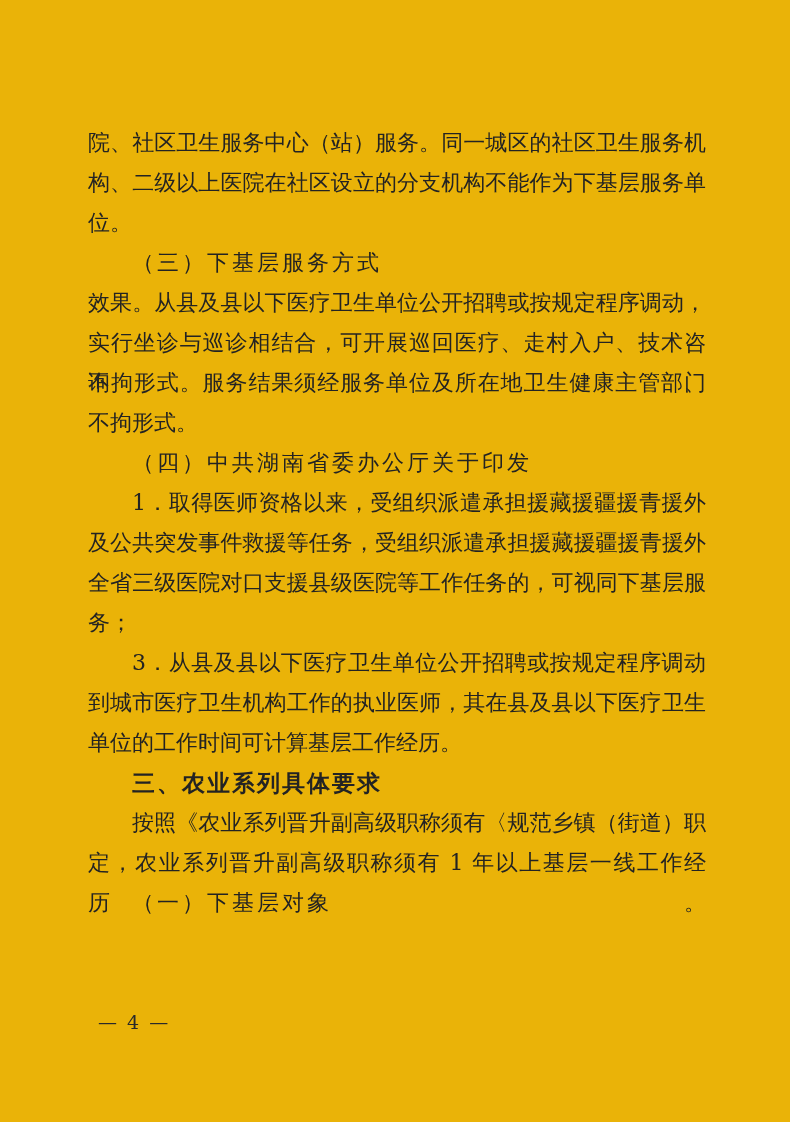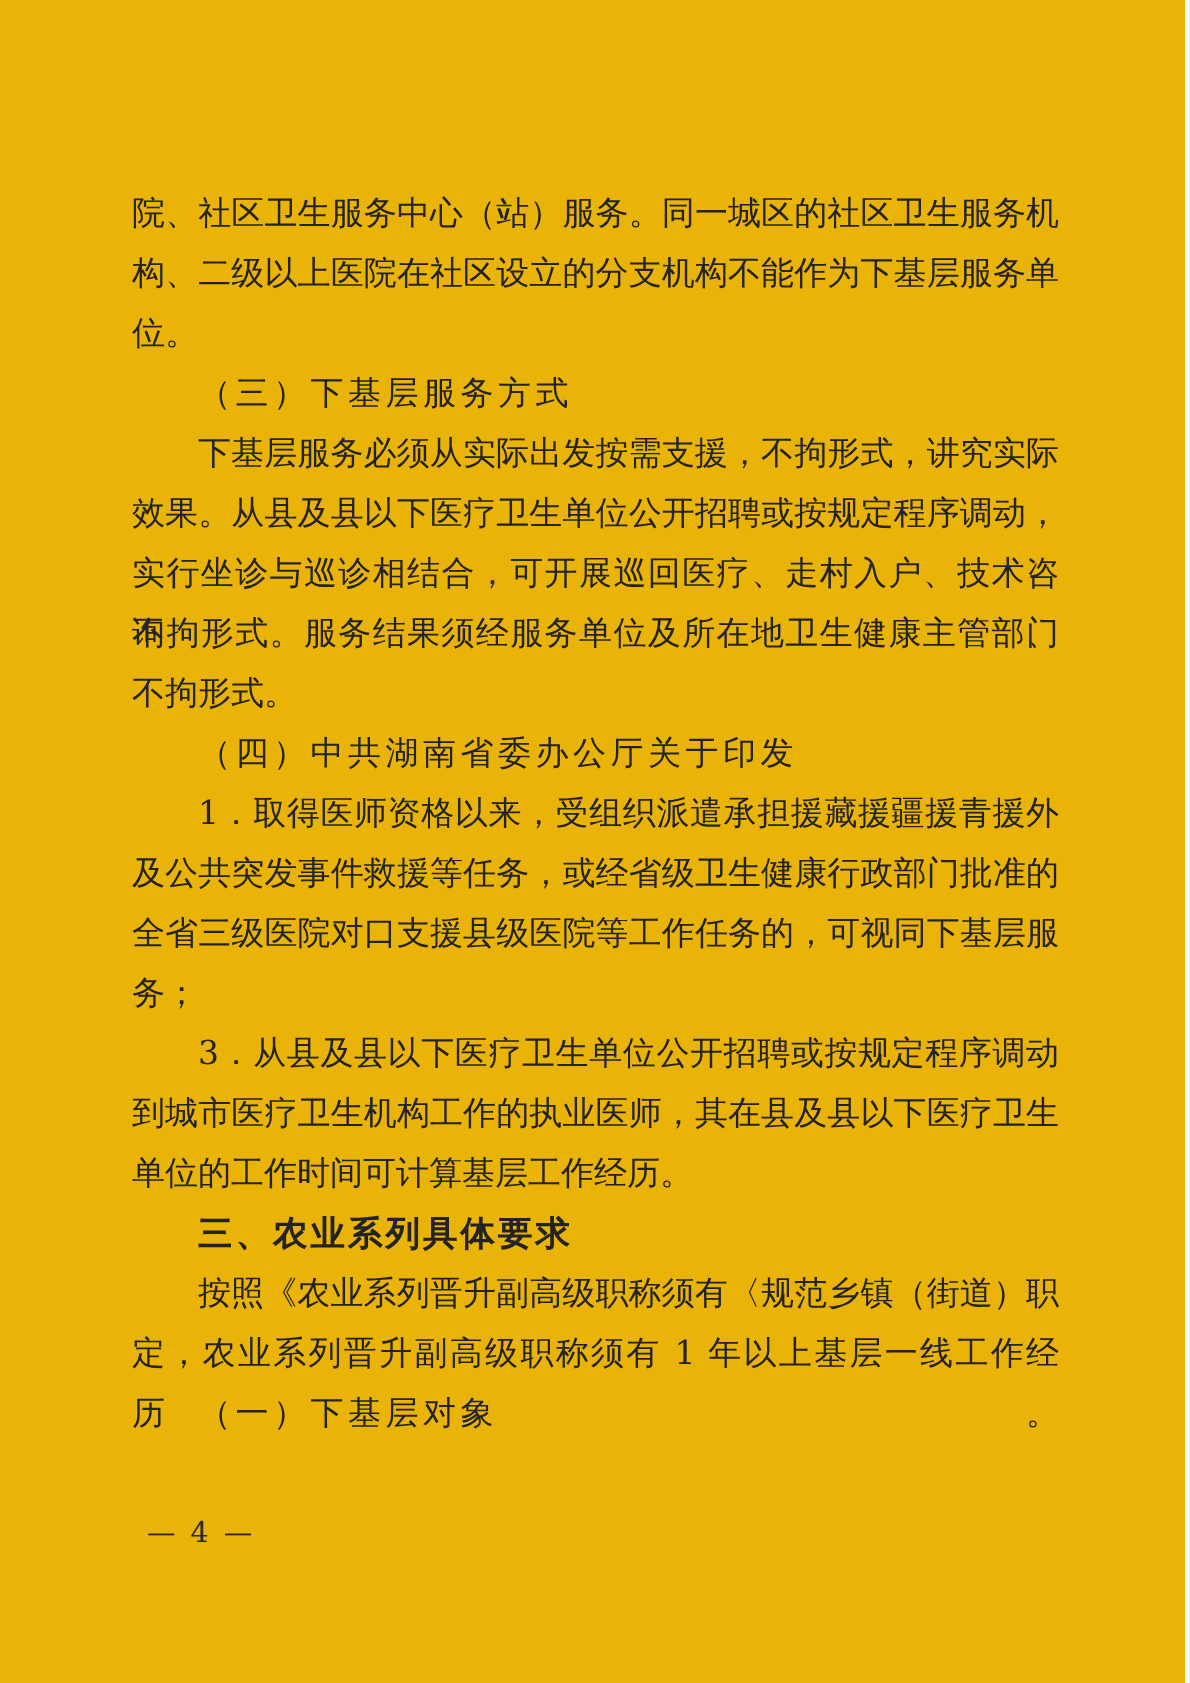--- a/index.html
+++ b/index.html
@@ -35,21 +35,21 @@
   }
   .indent {
     text-indent: 44px;
   }
   .kaiti {
     font-family: "DejaVu Serif", "Liberation Serif", serif;
     letter-spacing: 3px;
     font-weight: 500;
   }
   .hei {
-    font-family: Liberation Serif, serif;
+    font-family: Liberation Sans, sans-serif;
     font-weight: bold;
     font-size: 23px;
     letter-spacing: 2px;
   }
   .footer {
     position: absolute;
     left: 98px;
     top: 1002px;
     height: 40px;
     line-height: 40px;
@@ -60,28 +60,27 @@
 </style>
 </head>
 <body>
 
 <div class="page">
   <div class="textblock">
     <div class="line just">院、社区卫生服务中心（站）服务。同一城区的社区卫生服务机</div>
     <div class="line just">构、二级以上医院在社区设立的分支机构不能作为下基层服务单</div>
     <div class="line">位。</div>
     <div class="line kaiti indent">（三）下基层服务方式</div>
-    <div class="line just indent">下基层服务必须从实际出发按需支援，不拘形式，讲究实际</div>
     <div class="line just">效果。从县及县以下医疗卫生单位公开招聘或按规定程序调动，</div>
     <div class="line just">实行坐诊与巡诊相结合，可开展巡回医疗、走村入户、技术咨询、</div>
     <div class="line just">不拘形式。服务结果须经服务单位及所在地卫生健康主管部门</div>
     <div class="line">不拘形式。</div>
     <div class="line kaiti indent">（四）中共湖南省委办公厅关于印发</div>
     <div class="line just indent">1．取得医师资格以来，受组织派遣承担援藏援疆援青援外</div>
-    <div class="line just">及公共突发事件救援等任务，或经省级卫生健康行政部门批准的</div>
+    <div class="line just">及公共突发事件救援等任务，受组织派遣承担援藏援疆援青援外</div>
     <div class="line just">全省三级医院对口支援县级医院等工作任务的，可视同下基层服</div>
     <div class="line">务；</div>
     <div class="line just indent">3．从县及县以下医疗卫生单位公开招聘或按规定程序调动</div>
     <div class="line just">到城市医疗卫生机构工作的执业医师，其在县及县以下医疗卫生</div>
     <div class="line">单位的工作时间可计算基层工作经历。</div>
     <div class="line hei indent">三、农业系列具体要求</div>
     <div class="line just indent">按照《农业系列晋升副高级职称须有〈规范乡镇（街道）职</div>
     <div class="line just">定，农业系列晋升副高级职称须有 1 年以上基层一线工作经历。</div>
     <div class="line kaiti indent">（一）下基层对象</div>
   </div>

